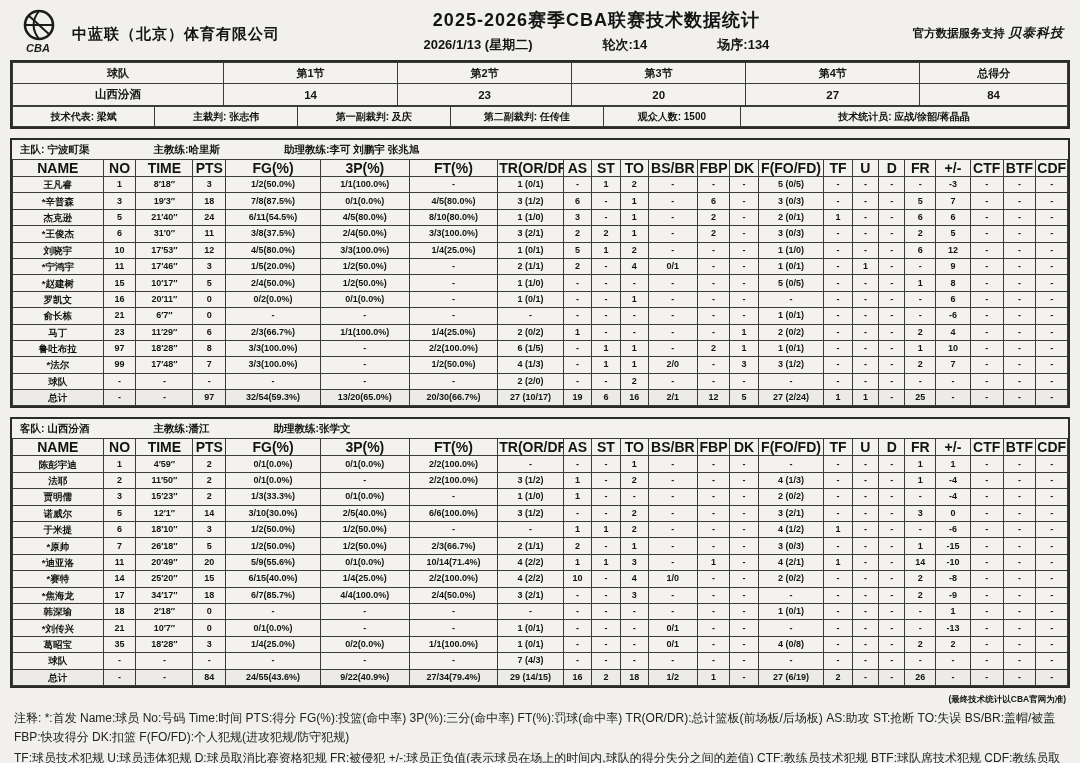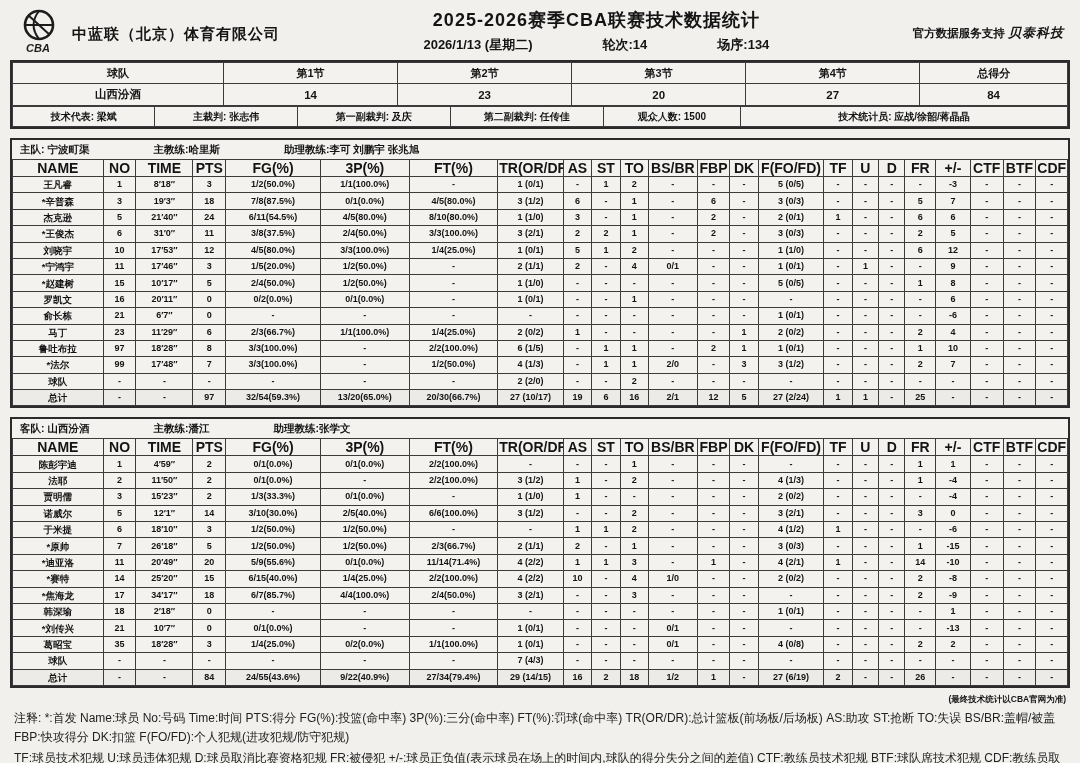--- a/index.html
+++ b/index.html
@@ -747,21 +747,21 @@
             <td>-</td>
             <td>-</td>
           </tr>
           <tr>
             <td>*迪亚洛</td>
             <td>11</td>
             <td>20′49″</td>
             <td>20</td>
             <td>5/9(55.6%)</td>
             <td>0/1(0.0%)</td>
-            <td>11/14(71.4%)</td>
+            <td>10/14(71.4%)</td>
             <td>4 (2/2)</td>
             <td>1</td>
             <td>1</td>
             <td>3</td>
             <td>-</td>
             <td>1</td>
             <td>-</td>
             <td>4 (2/1)</td>
             <td>1</td>
             <td>-</td>

